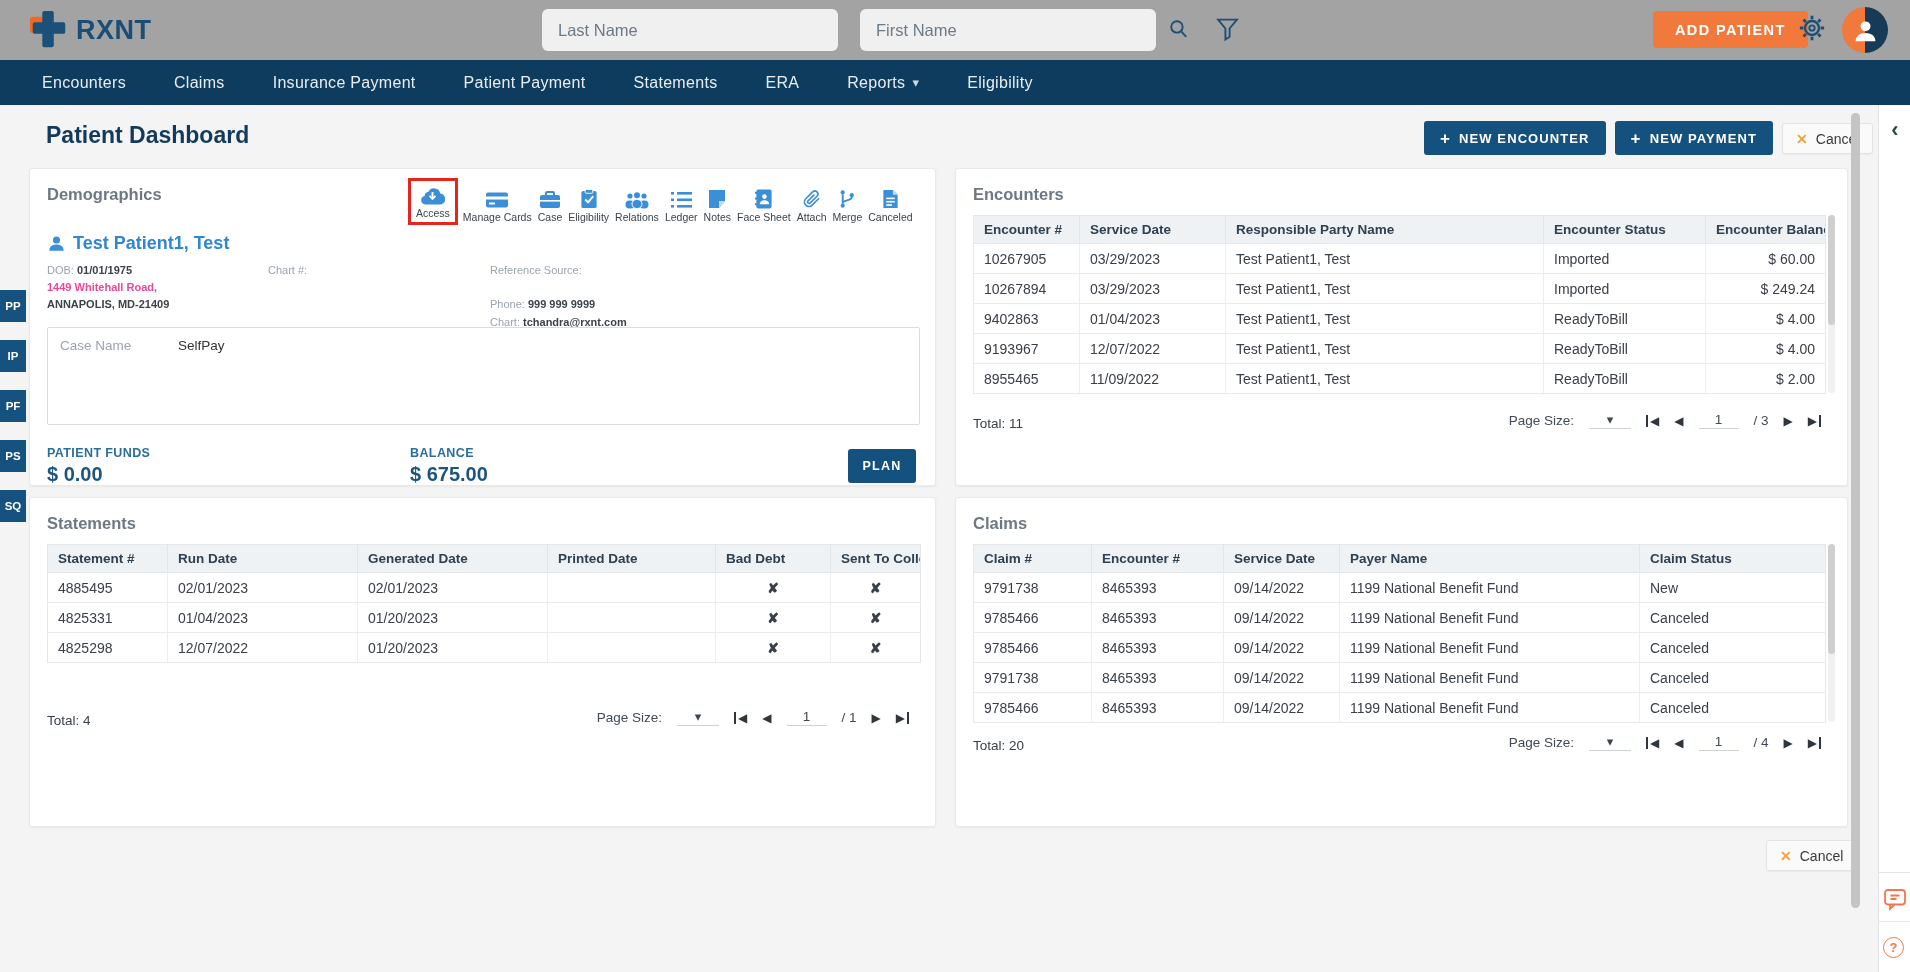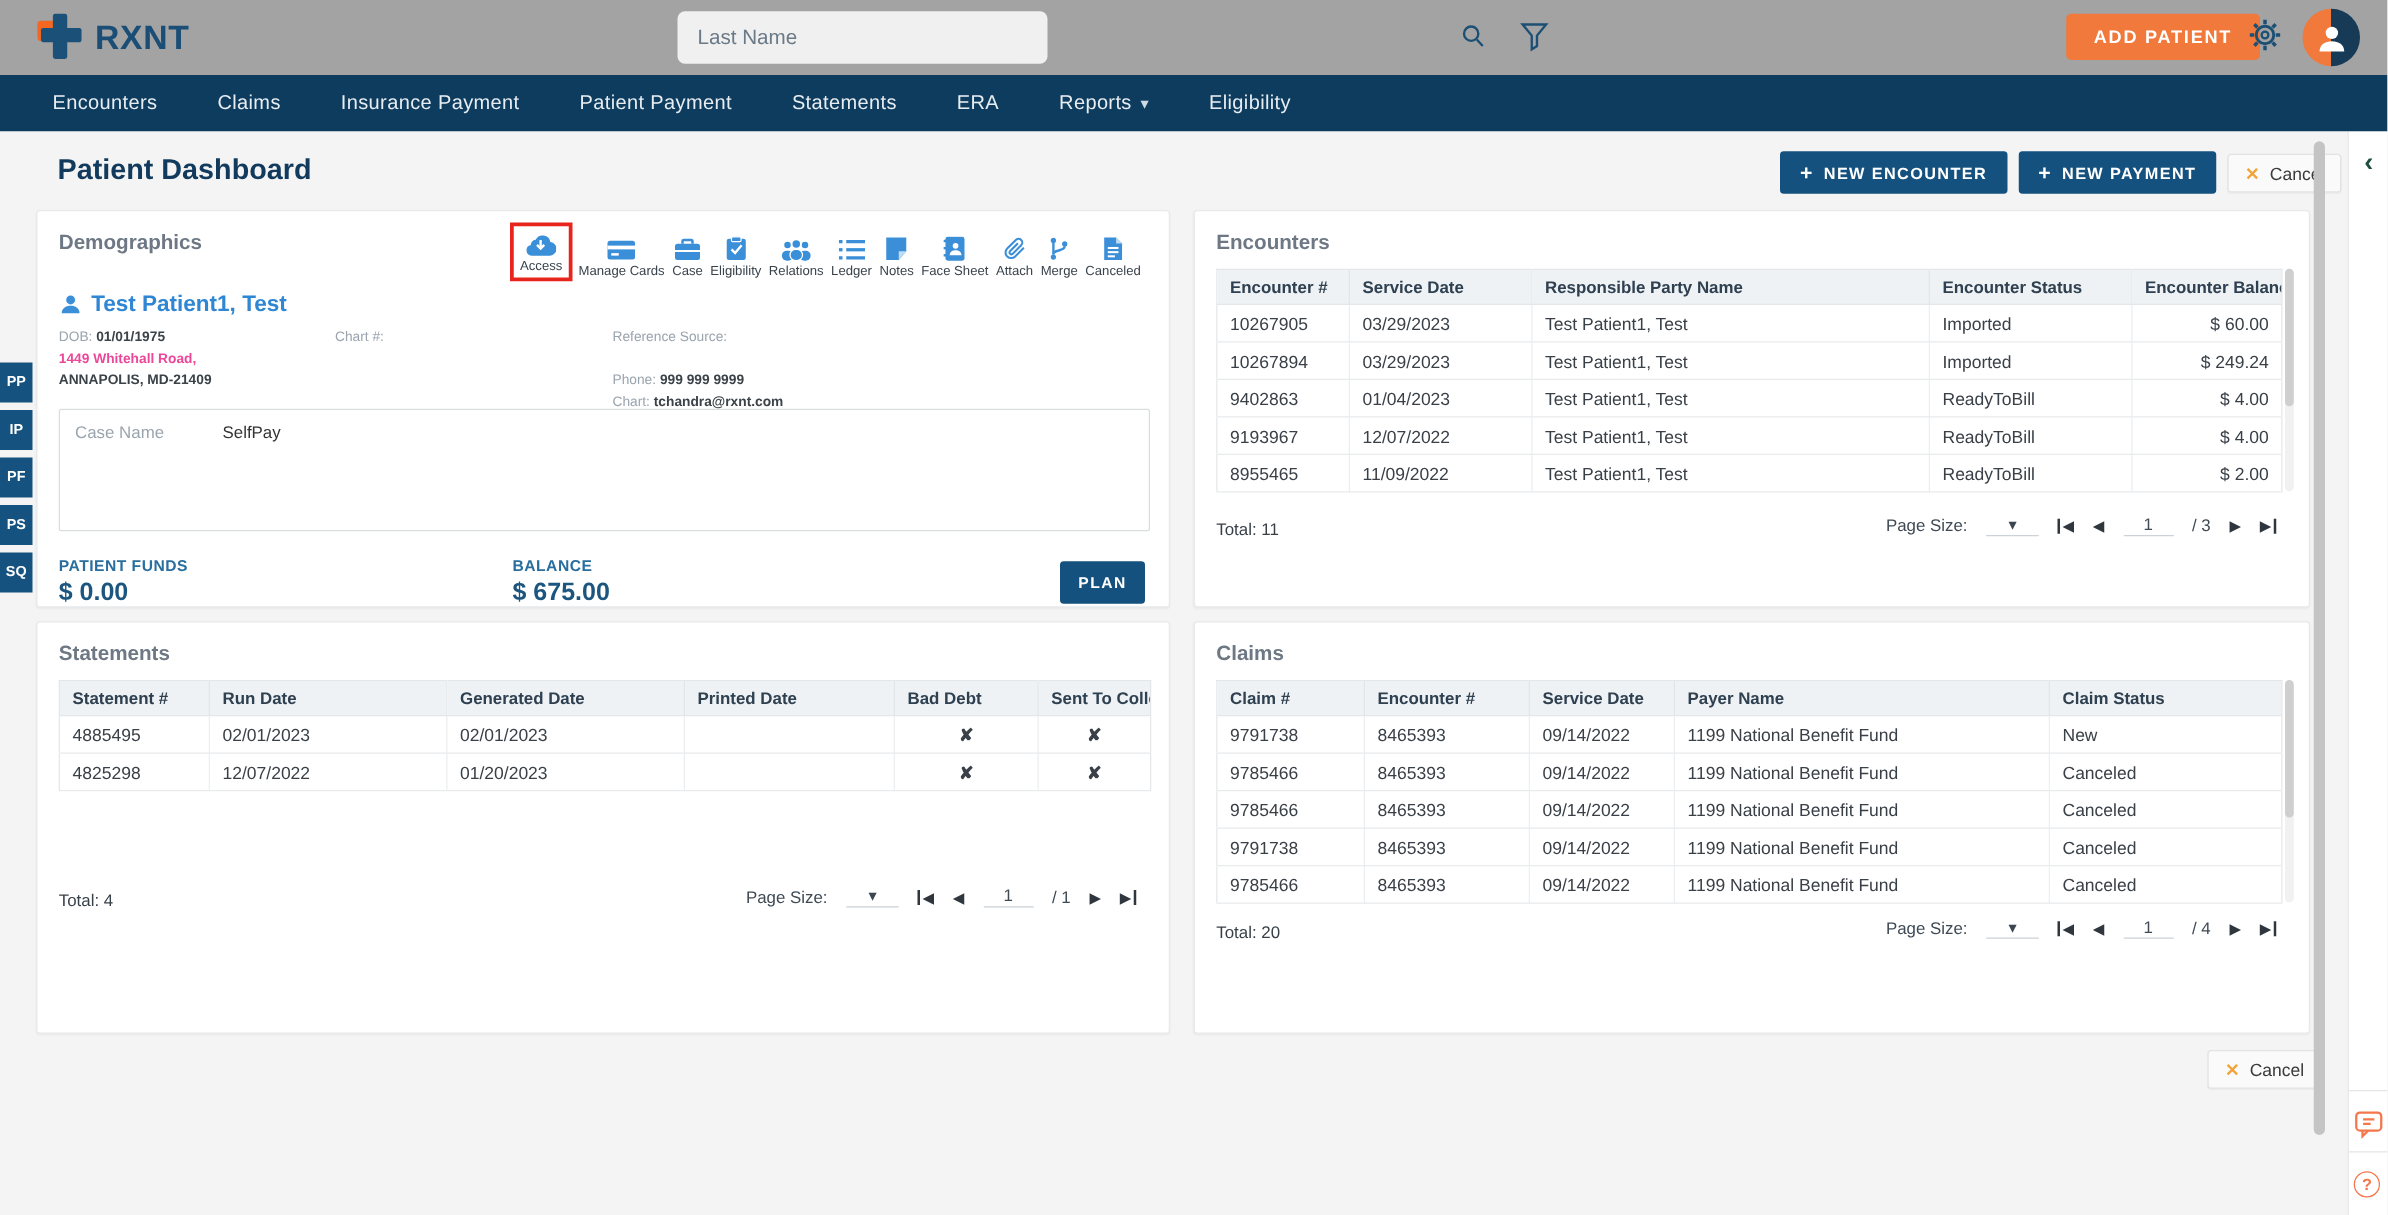--- a/index.html
+++ b/index.html
@@ -22,21 +22,21 @@
   .nav-caret{font-size:13px;color:#cfdae2}
   
   .page-title{position:absolute;left:46px;top:122px;font-size:23px;font-weight:bold;color:#123a5c}
   .head-actions{position:absolute;left:1424px;top:121px;display:flex;gap:9px}
   .btn-navy{height:34px;background:#15517e;border:none;border-radius:3px;color:#fff;font-size:13px;font-weight:bold;letter-spacing:1.1px;padding:0 16px;display:flex;align-items:center;gap:8px;cursor:pointer;font-family:inherit}
   .btn-plus{font-size:17px;font-weight:900;line-height:1}
   .btn-cancel{height:31px;margin-top:2px;background:#fafafa;border:1px solid #e3e3e3;border-radius:3px;color:#3a3a3a;font-size:14px;padding:0 13px;display:flex;align-items:center;gap:8px;cursor:pointer;font-family:inherit;box-shadow:0 1px 1px rgba(0,0,0,.04)}
   .cancel-x{color:#f2a339;font-weight:900;font-size:14px}
   .bottom-cancel{position:absolute;left:1766px;top:838px}
   
-  .side-tabs{position:absolute;left:0;top:290px;display:flex;flex-direction:column;gap:6px;z-index:4}
+  .side-tabs{position:absolute;left:0;top:290px;display:flex;flex-direction:column;gap:18px;z-index:4}
   .side-tab{width:26px;height:32px;background:#15527f;color:#fff;font-size:11.5px;font-weight:bold;display:flex;align-items:center;justify-content:center;cursor:pointer}
   
   .card{position:absolute;background:#fff;border:1px solid #e7e9eb;border-radius:3px;box-shadow:0 1px 2px rgba(0,0,0,.05)}
   .card-demo{left:29px;top:168px;width:907px;height:318px}
   .card-enc{left:955px;top:168px;width:893px;height:318px}
   .card-stmt{left:29px;top:497px;width:907px;height:330px}
   .card-claims{left:955px;top:497px;width:893px;height:330px}
   .card-title{position:absolute;left:17px;top:16px;font-size:16.5px;font-weight:bold;color:#6d7884}
   
   .acts{position:absolute;left:378px;top:9px;display:flex;align-items:flex-end;gap:4px}
@@ -85,20 +85,21 @@
 <header class="topbar">
   <div class="logo">
     <svg width="42" height="40" viewBox="0 0 44 40">
       <rect x="2" y="6" width="17" height="17" rx="3" fill="#f26822"></rect>
       <rect x="15" y="0" width="12" height="38" rx="2" fill="#1b5078"></rect>
       <rect x="5" y="12" width="34" height="12" rx="2" fill="#1b5078"></rect>
     </svg>
     <span class="logo-text">RXNT</span>
   </div>
   <input class="search-input inp-ln" placeholder="Last Name" style="">
+  <input class="search-input inp-fn" placeholder="First Name" style="">
   <button class="hdr-ic ic-search">
     <svg width="25" height="26" viewBox="0 0 24 24" fill="none" stroke="#1c4f74" stroke-width="1.8">
         <circle cx="10.5" cy="10" r="5.5"></circle>
         <path d="M14.8 14.5l4.6 5"></path>
       </svg>
   </button>
   <button class="hdr-ic ic-filter">
     <svg width="23" height="26" viewBox="0 0 22 24" fill="none" stroke="#1c4f74" stroke-width="1.8">
         <path d="M2 3h18l-7 8.5v8l-4 2.5V11.5z"></path>
       </svg>
@@ -393,20 +394,28 @@
     <tbody>
         <tr>
           <td class="link">4885495</td>
           <td>02/01/2023</td>
           <td>02/01/2023</td>
           <td></td>
           <td class="xmark">✘</td>
           <td class="xmark">✘</td>
         </tr>
         <tr>
+          <td class="link">4825331</td>
+          <td>01/04/2023</td>
+          <td>01/20/2023</td>
+          <td></td>
+          <td class="xmark">✘</td>
+          <td class="xmark">✘</td>
+        </tr>
+        <tr>
           <td class="link">4825298</td>
           <td>12/07/2022</td>
           <td>01/20/2023</td>
           <td></td>
           <td class="xmark">✘</td>
           <td class="xmark">✘</td>
         </tr>
       </tbody>
   </table>
   <div class="total" style="top:215px">Total: 4</div>

